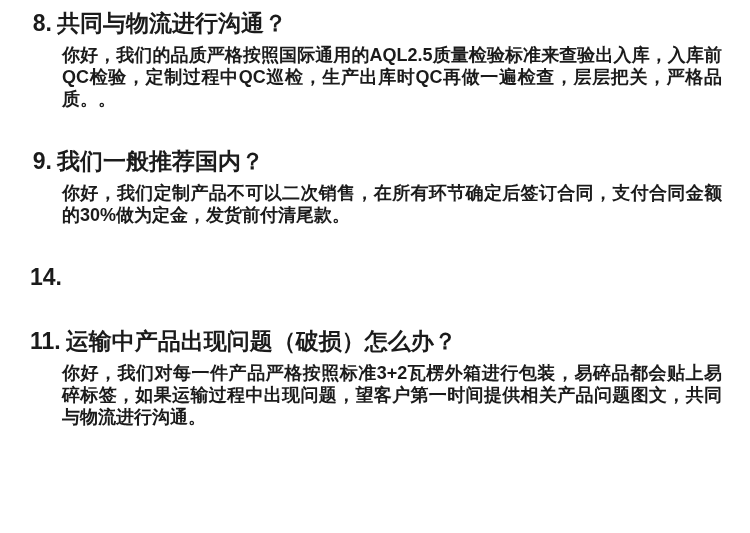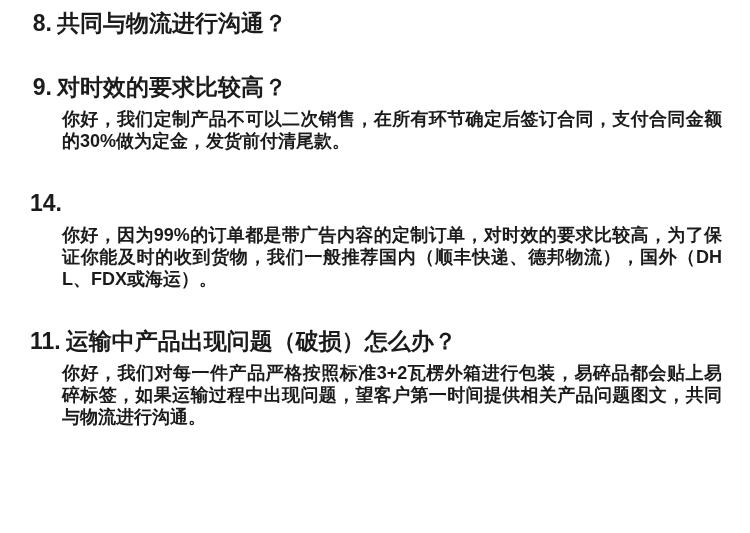--- a/index.html
+++ b/index.html
@@ -53,35 +53,35 @@
 </head>
 <body>
 
 <div class="page">
 
   <section class="qa">
     <h2 class="question">
       <span class="q-num">8.</span>
       <span class="q-text">共同与物流进行沟通？</span>
     </h2>
+    <p class="answer">你好，我们的品质严格按照国际通用的AQL2.5质量检验标准来查验出入库，入库前QC检验，定制过程中QC巡检，生产出库时QC再做一遍检查，层层把关，严格品质。。</p>
   </section>
 
   <section class="qa">
     <h2 class="question">
       <span class="q-num">9.</span>
-      <span class="q-text">对时效的要求比较高？</span>
+      <span class="q-text">我们一般推荐国内？</span>
     </h2>
     <p class="answer">你好，我们定制产品不可以二次销售，在所有环节确定后签订合同，支付合同金额的30%做为定金，发货前付清尾款。</p>
   </section>
 
   <section class="qa">
     <h2 class="question">
       <span class="q-num">14.</span>
     </h2>
-    <p class="answer">你好，因为99%的订单都是带广告内容的定制订单，对时效的要求比较高，为了保证你能及时的收到货物，我们一般推荐国内（顺丰快递、德邦物流），国外（DHL、FDX或海运）。</p>
   </section>
 
   <section class="qa">
     <h2 class="question">
       <span class="q-num">11.</span>
       <span class="q-text">运输中产品出现问题（破损）怎么办？</span>
     </h2>
     <p class="answer">你好，我们对每一件产品严格按照标准3+2瓦楞外箱进行包装，易碎品都会贴上易碎标签，如果运输过程中出现问题，望客户第一时间提供相关产品问题图文，共同与物流进行沟通。</p>
   </section>
 

